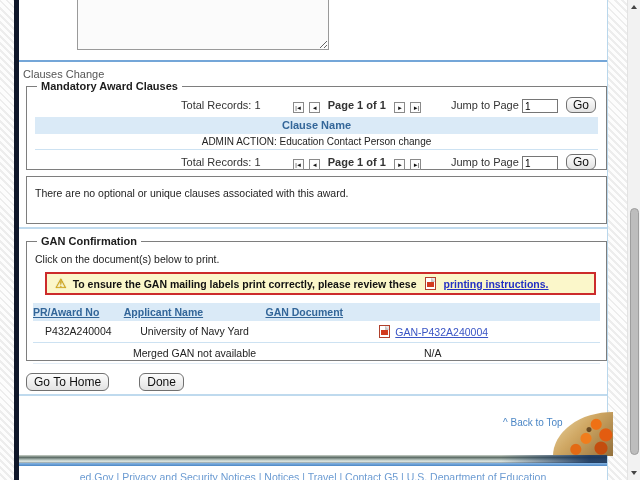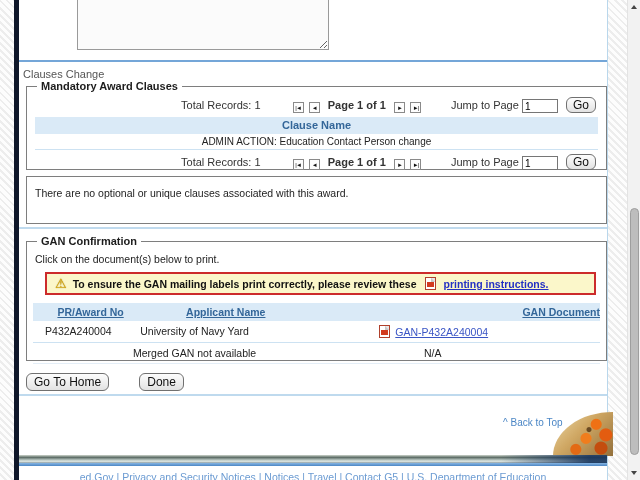--- a/index.html
+++ b/index.html
@@ -80,21 +80,21 @@
   .pdf-icon::before {
     content:""; position:absolute; left:1px; top:4px; width:7px; height:5px; background:#d23b1e;
   }
   .pdf-icon::after {
     content:""; position:absolute; right:0; top:0; border:2px solid #e8e8e8;
     border-left-color:#c8c8c8; border-bottom-color:#c8c8c8;
   }
   table.gan { width:100%; border-collapse:collapse; margin-top:8px; font-size:10.5px; }
   table.gan th {
     background:#daeaf7; color:#336699; font-weight:bold; text-decoration:underline;
-    height:18px; text-align:right; cursor:pointer; font-size:10.5px;
+    height:18px; text-align:left; cursor:pointer; font-size:10.5px;
   }
   table.gan td { text-align:center; height:21px; border-bottom:1px solid #cde2f2; color:#222; }
   table.gan tr:last-child td { border-bottom:1px solid #e4eef7; }
   .doc-link { color:#3a55c5; text-decoration:underline; cursor:pointer;margin-top:38px; }
 
   .btn-row { position:absolute; top:373px; left:7px; }
   .btn + .btn { margin-left:27px; }
 
   .back-top { position:absolute; top:417px; left:484px; color:#4b86c5; font-size:10px; cursor:pointer; }
 

